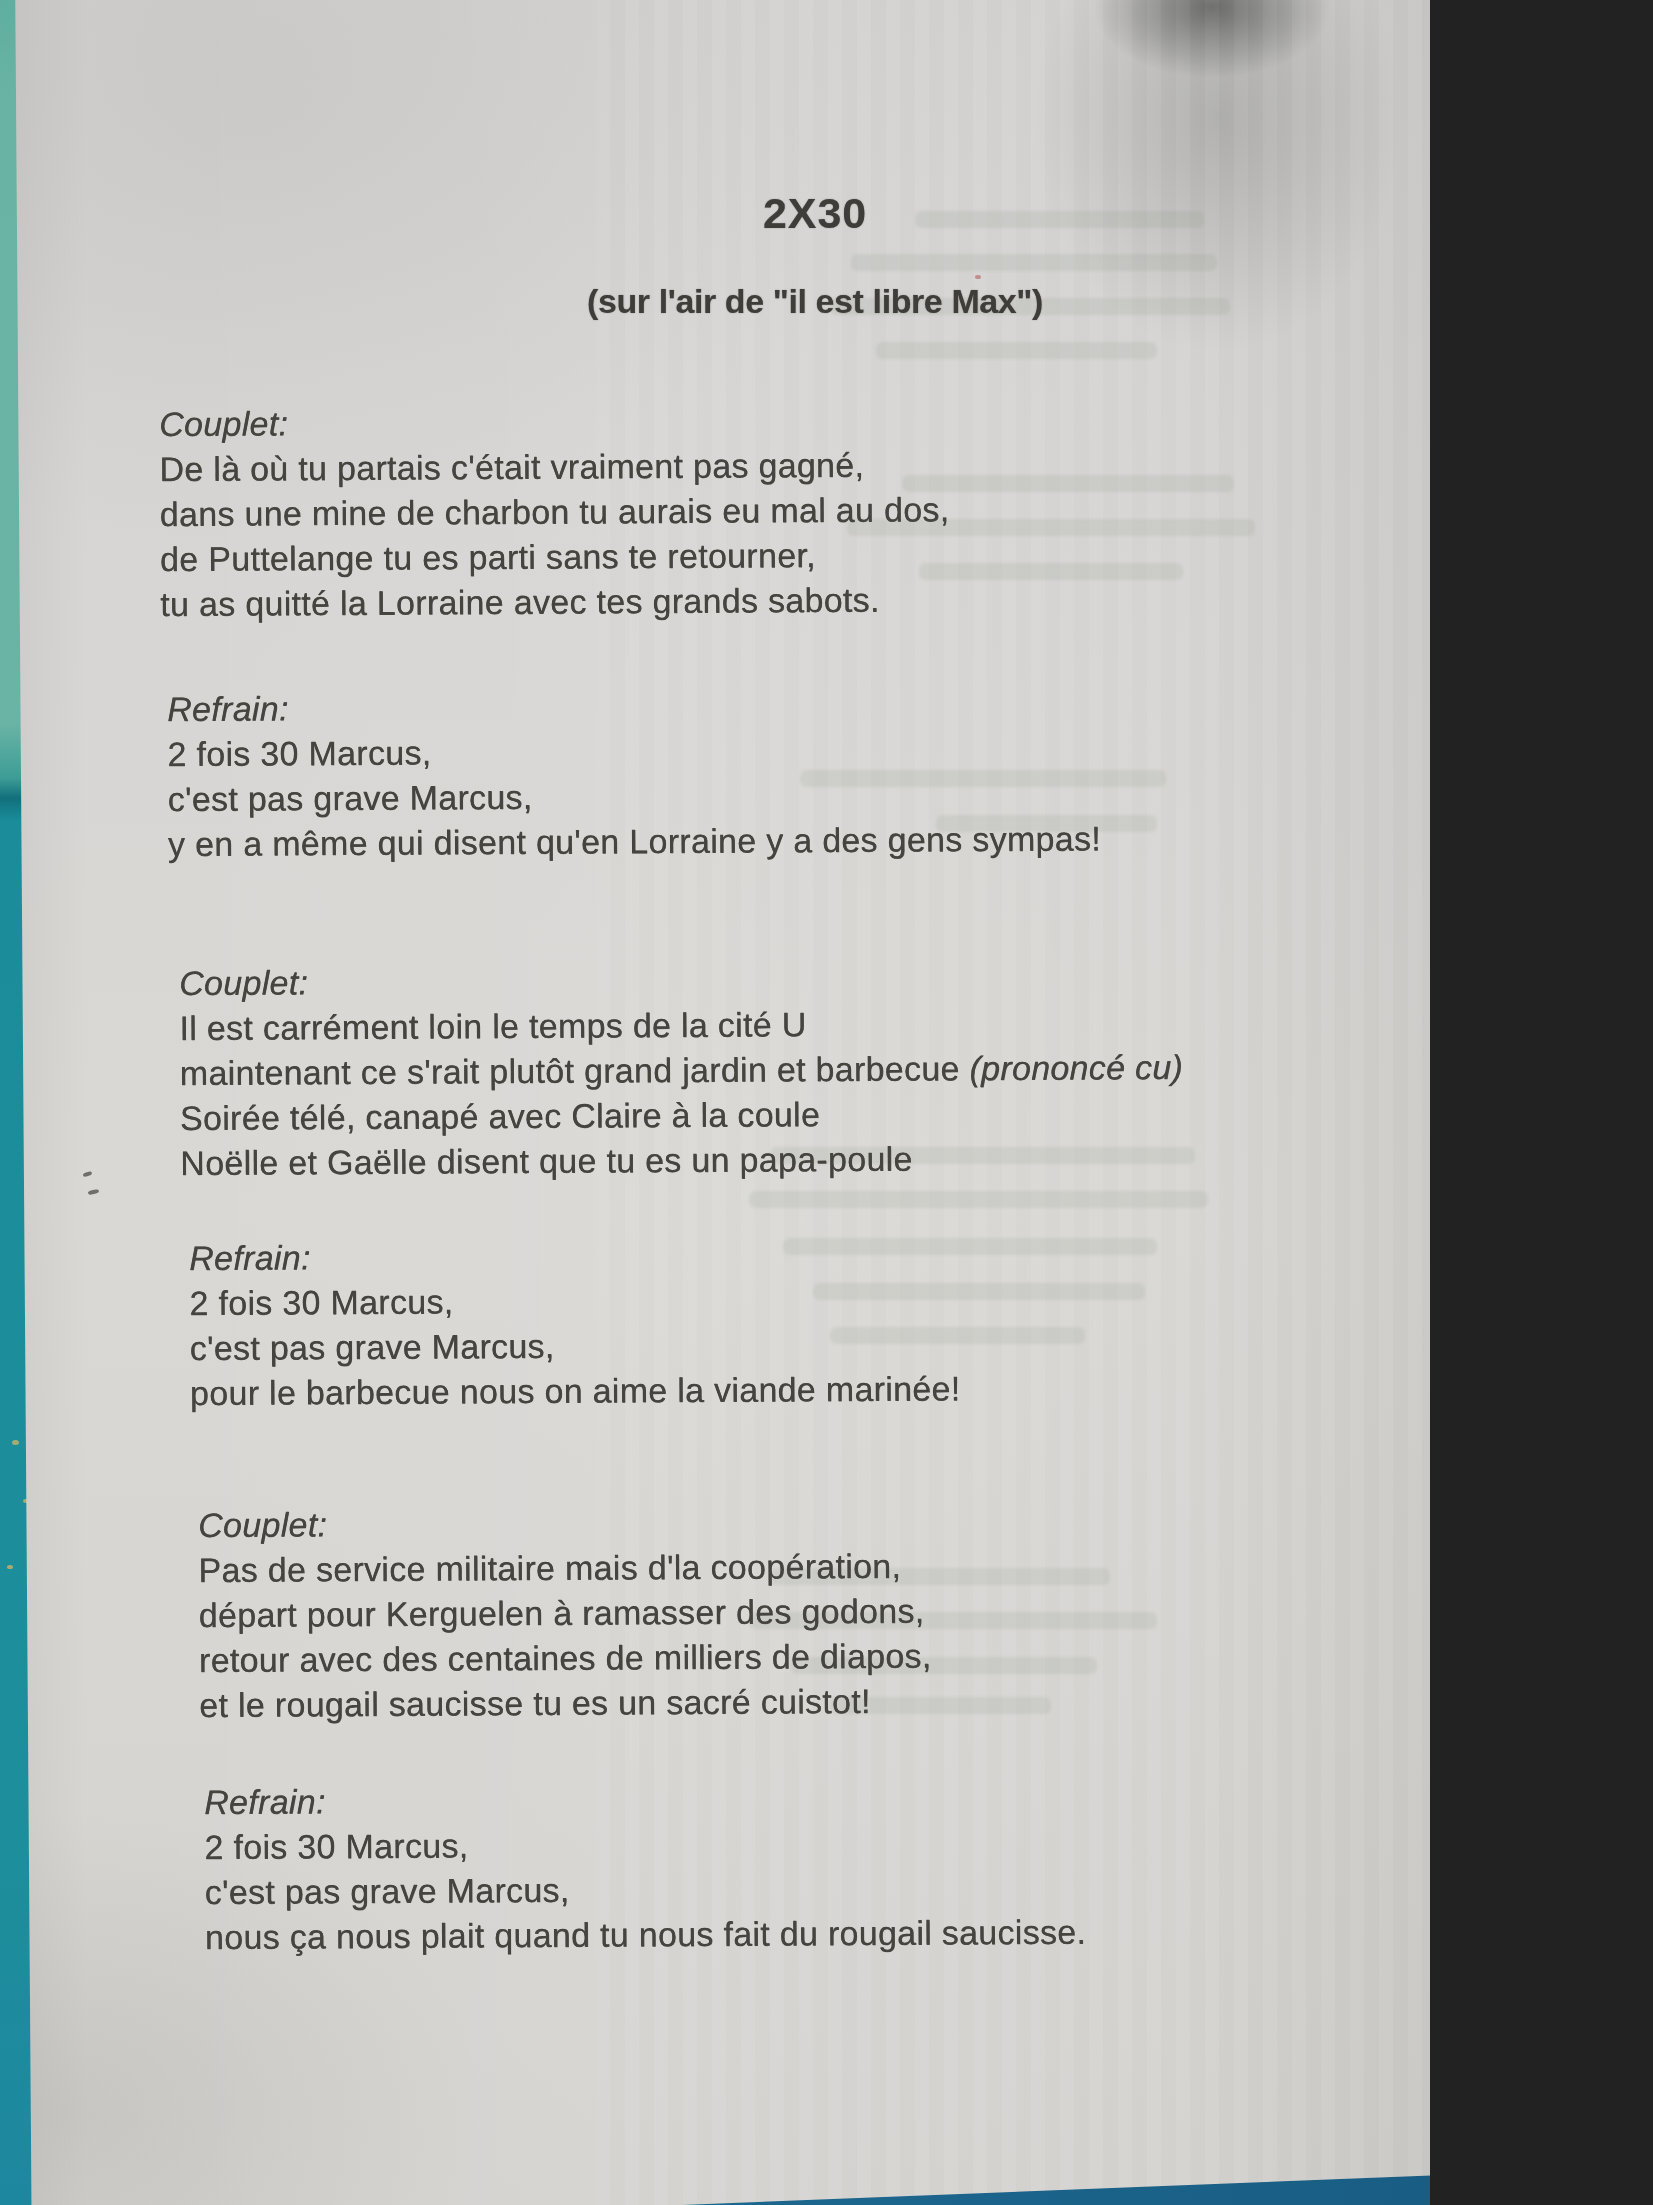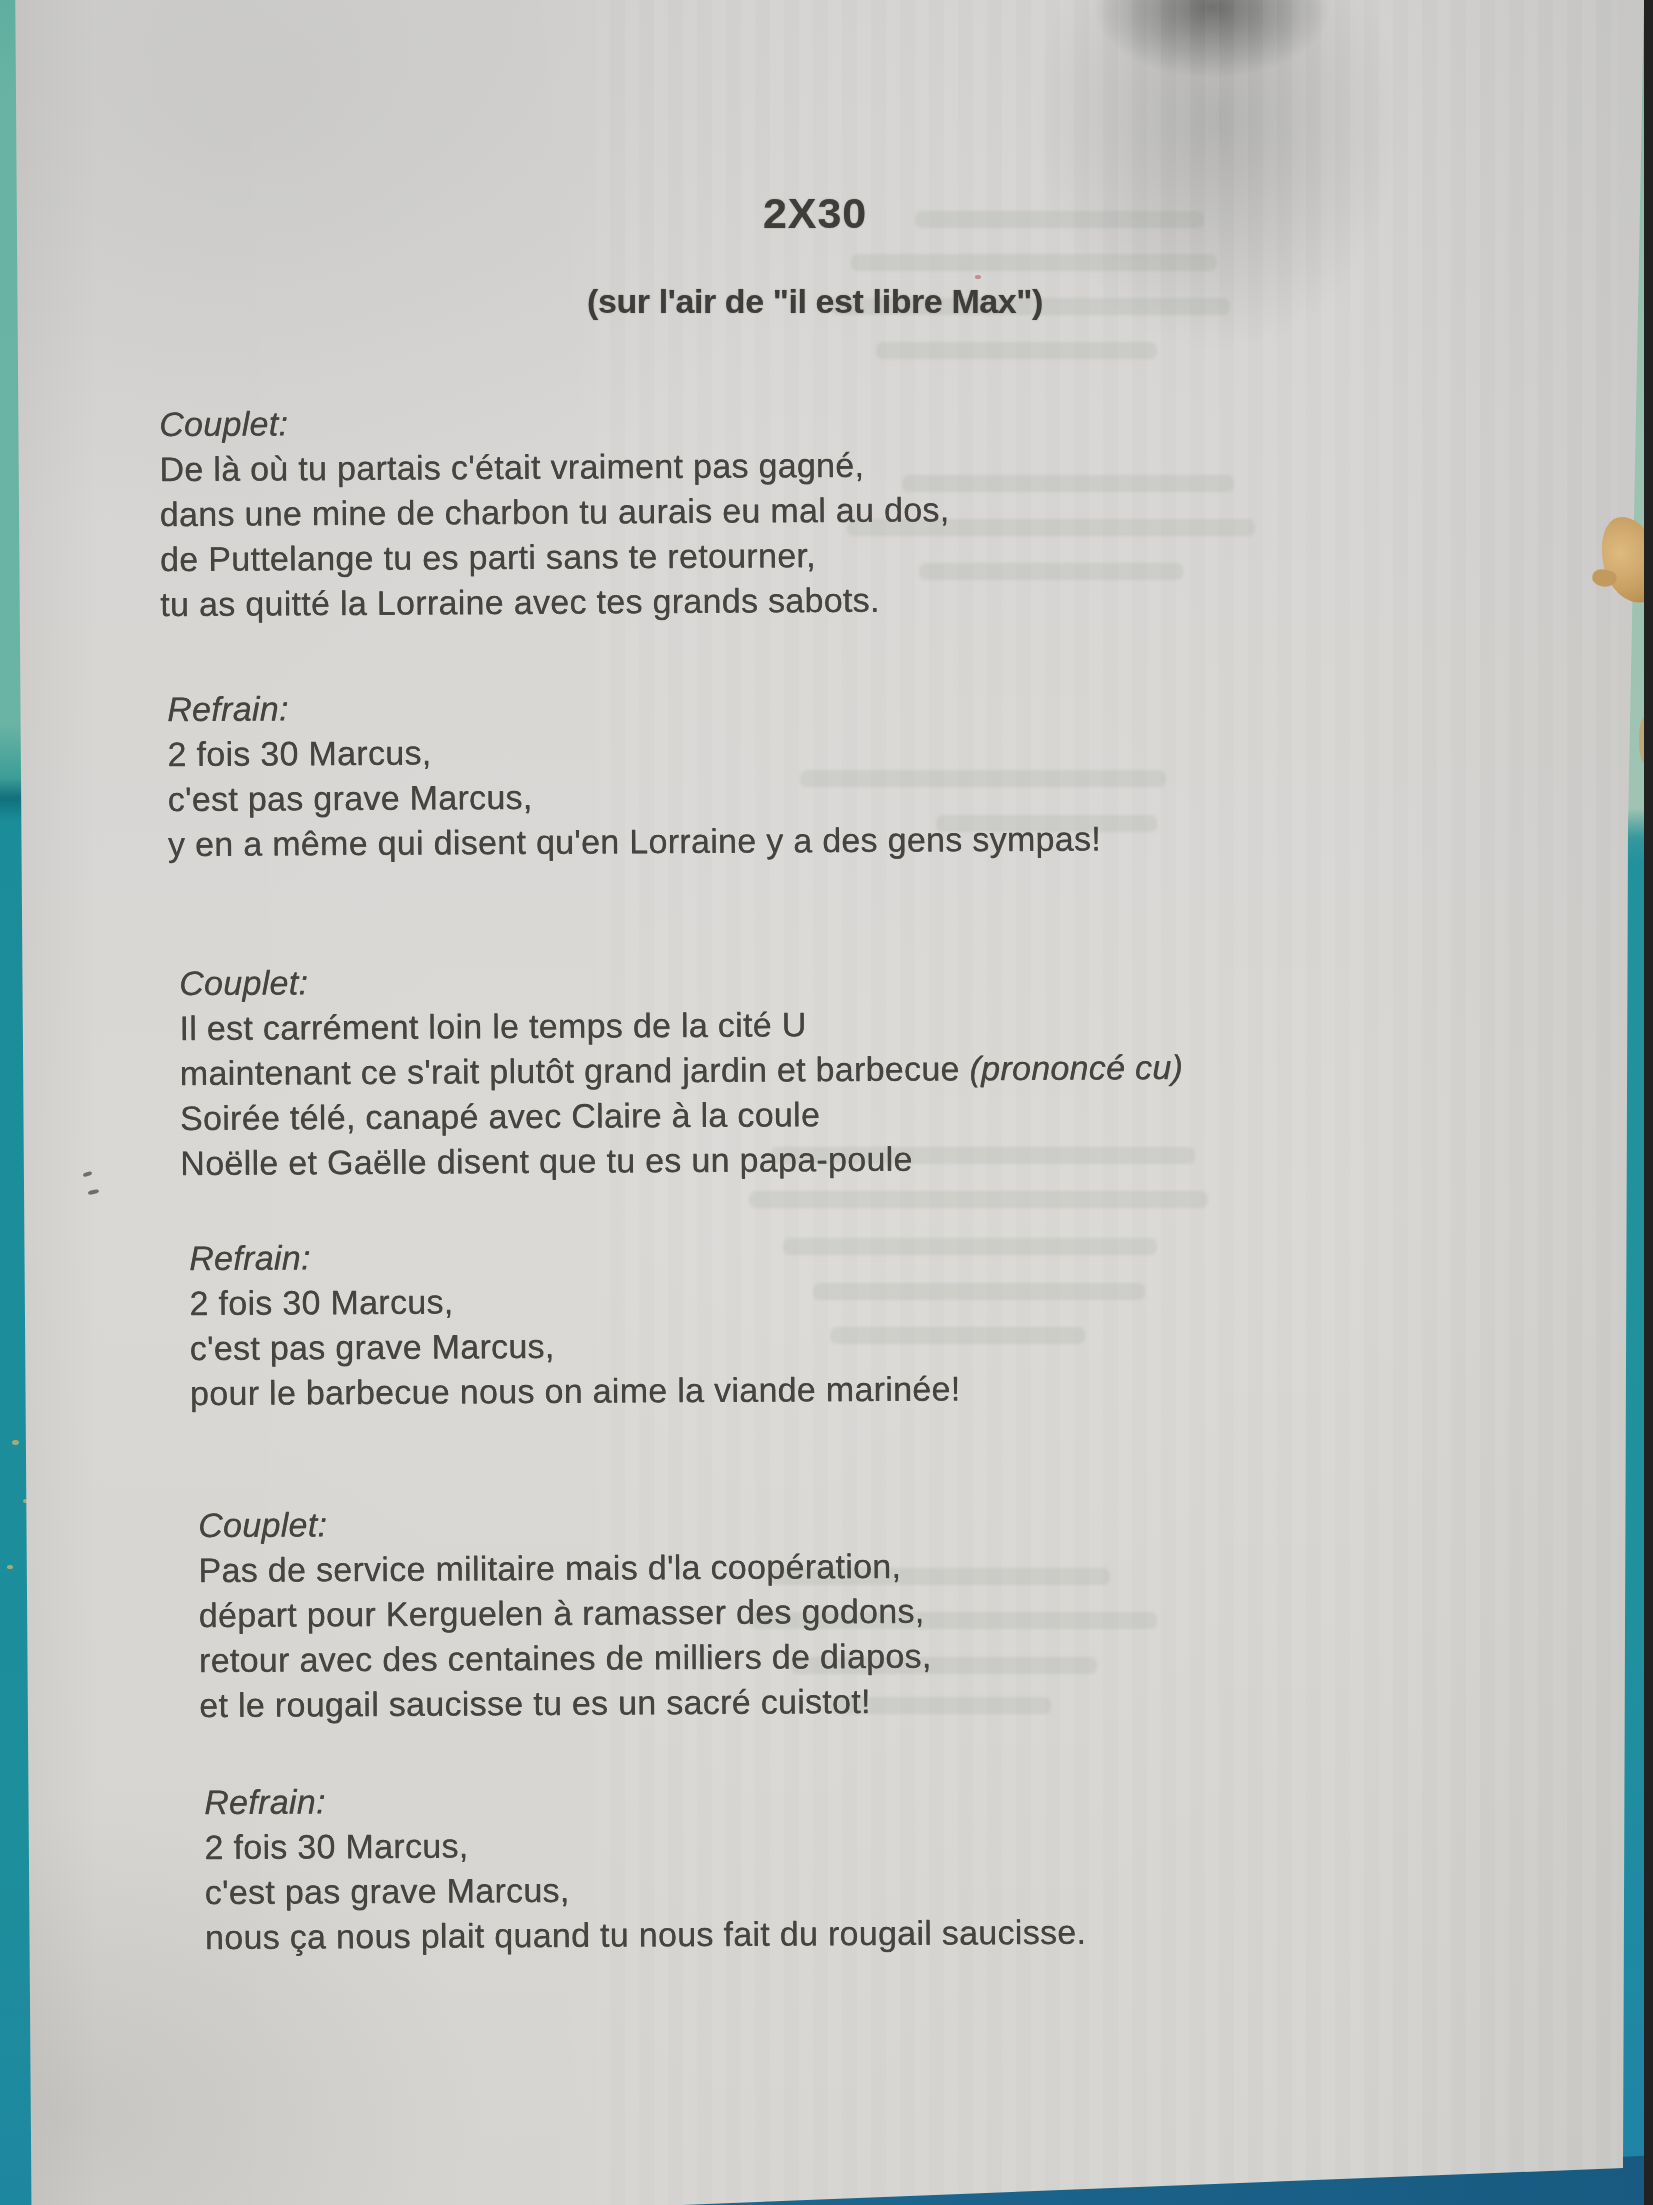--- a/index.html
+++ b/index.html
@@ -1,16 +1,16 @@
 <!DOCTYPE html>
 <html style="--paper: #d7d5d2; --ink: #45443f; --teal_upper: #6ab4a5; --teal_lower: #1e8d9b; --wedge_blue: #1b648e; --putty_tan: #c89f63;font-size:13.6px"><head>
 <meta charset="utf-8">
 <style>
   html,body{margin:0;padding:0;background:#222;}
-  #scene{position:relative;width:1644px;height:2205px;overflow:hidden;
+  #scene{position:relative;width:1430px;height:2205px;overflow:hidden;
          font-family:"Liberation Sans","DejaVu Sans",sans-serif;}
 
   
   #backdrop{position:absolute;inset:0;background:#2a8f9c;}
   #strip-left{position:absolute;left:0;top:0;width:49px;height:2205px;
     background:linear-gradient(180deg,#5fae9f 0px,#69b3a4 102px,#6ab4a5 723px,
       #3d9d96 778px,#11707c 798px,#1b8c9a 821px,#1d8e9b 1872px,#1e87a0 2205px);}
   #strip-right{position:absolute;left:1591px;top:0;width:63px;height:2205px;
     background:linear-gradient(180deg,#72b4a4 0px,#8fbdab 128px,#9cc2b1 442px,
       #a0c4b3 808px,#35989c 838px,#23909d 864px,#21909e 1617px,#1f87a3 2042px,#1e82a6 2205px);}

